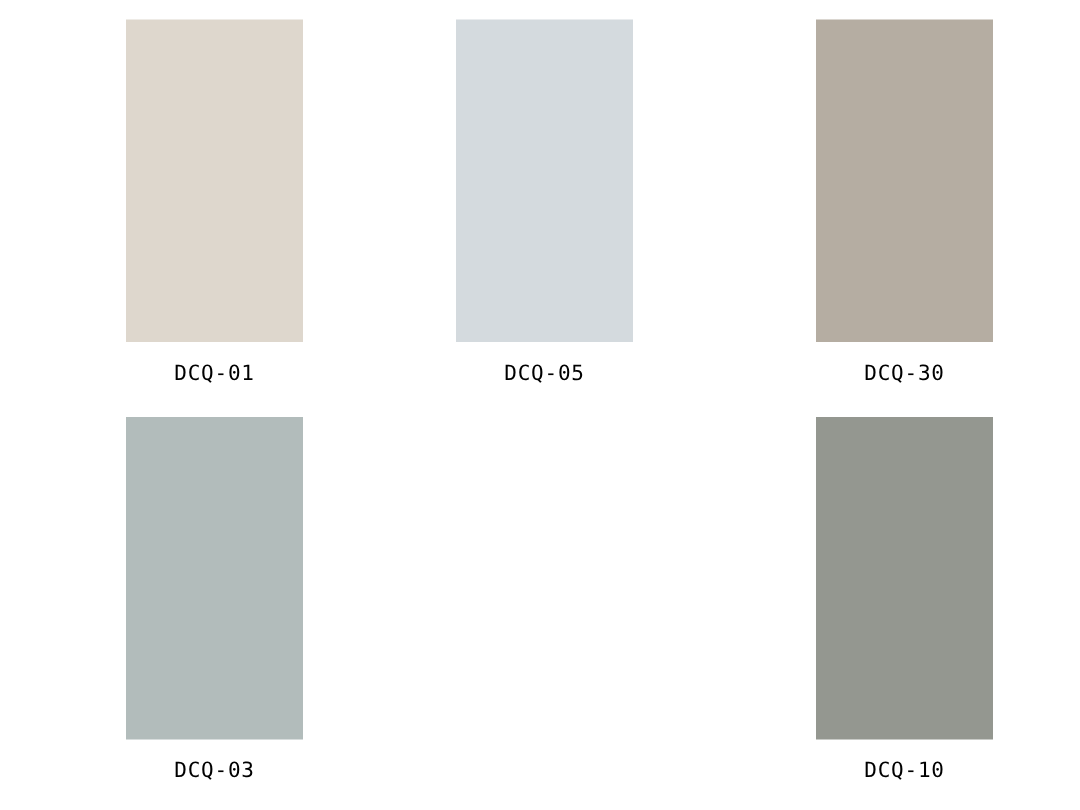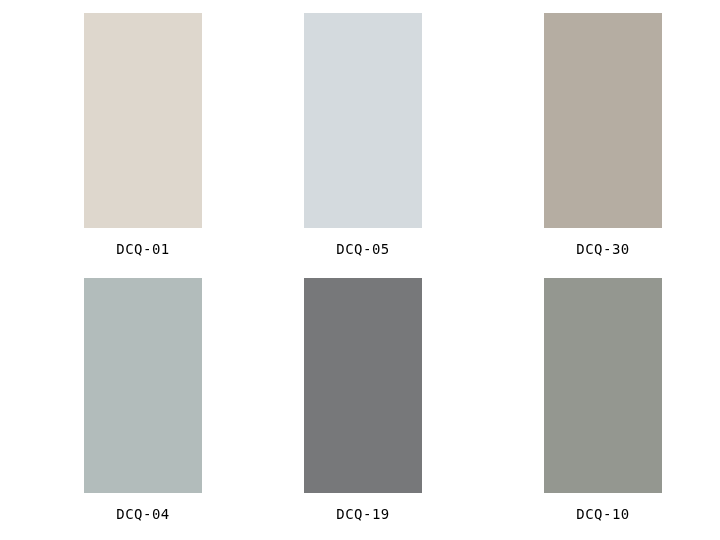--- a/index.html
+++ b/index.html
@@ -70,26 +70,22 @@
     <span class="swatch-label" style="color: #000000;">DCQ-05</span>
   </div>
 
   <div class="swatch-cell col-2 row-0">
     <span class="swatch-chip" style="background-color: rgb(181, 173, 162);"></span>
     <span class="swatch-label" style="color: rgb(0, 0, 0);">DCQ-30</span>
   </div>
 
   <div class="swatch-cell col-0 row-1">
     <span class="swatch-chip" style="background-color: rgb(178, 188, 187);"></span>
-    <span class="swatch-label" style="color: rgb(0, 0, 0);">DCQ-04</span>
+    <span class="swatch-label" style="color: rgb(0, 0, 0);">DCQ-03</span>
   </div>
 
-  <div class="swatch-cell col-1 row-1">
-    <span class="swatch-chip" style="background-color: rgb(119, 120, 122);"></span>
-    <span class="swatch-label" style="color: rgb(0, 0, 0);">DCQ-19</span>
-  </div>
 
   <div class="swatch-cell col-2 row-1">
     <span class="swatch-chip" style="background-color: rgb(148, 151, 144);"></span>
     <span class="swatch-label" style="color: rgb(0, 0, 0);">DCQ-10</span>
   </div>
 
 </div>
 
 </body></html>

